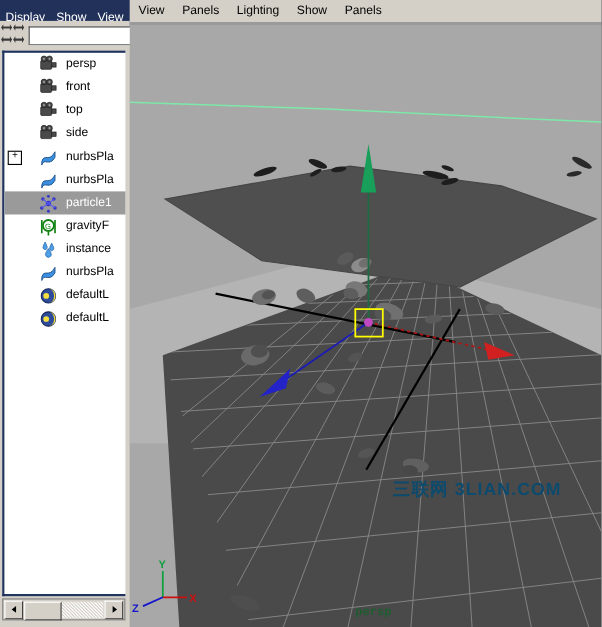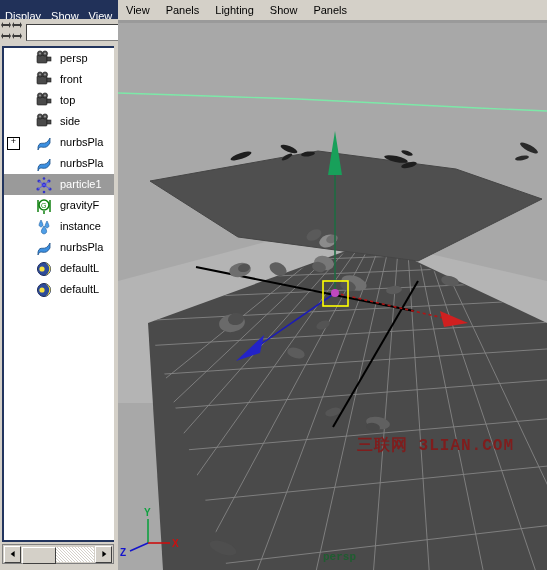--- a/index.html
+++ b/index.html
@@ -62,23 +62,23 @@
             background:#a8a8a8;overflow:hidden;}
   #vp-menubar{position:absolute;left:0;top:0;width:429px;height:20px;
             background:#d4d0c8;display:flex;align-items:center;
             font-size:11px;color:#000;}
   #vp-menubar .mi{padding:0 8px;cursor:default;}
   #vp-sep{position:absolute;left:0;top:20px;width:429px;height:3px;
             background:#9a9a9a;}
   #vp-canvas{position:absolute;left:0;top:23px;width:429px;height:547px;
             background:#a8a8a8;overflow:hidden;}
   #vp-canvas svg{display:block;}
-  .wm{position:absolute;left:239px;top:412px;color:#7f1d1d;font-size:16px;
+  .wm{position:absolute;left:239px;top:412px;color:#0c4a6e;font-size:16px;
       font-weight:bold;letter-spacing:1px;white-space:nowrap;
-      font-family:Liberation Mono, monospace;}
+      font-family:Liberation Sans, sans-serif;}
   .persp-label{position:absolute;left:205px;top:528px;color:#1f5d30;
       font-size:11px;font-weight:bold;font-family:"Liberation Mono",monospace;}
 </style>
 </head>
 <body>
 
 <div id="app">
 
   <div id="outliner">
 

